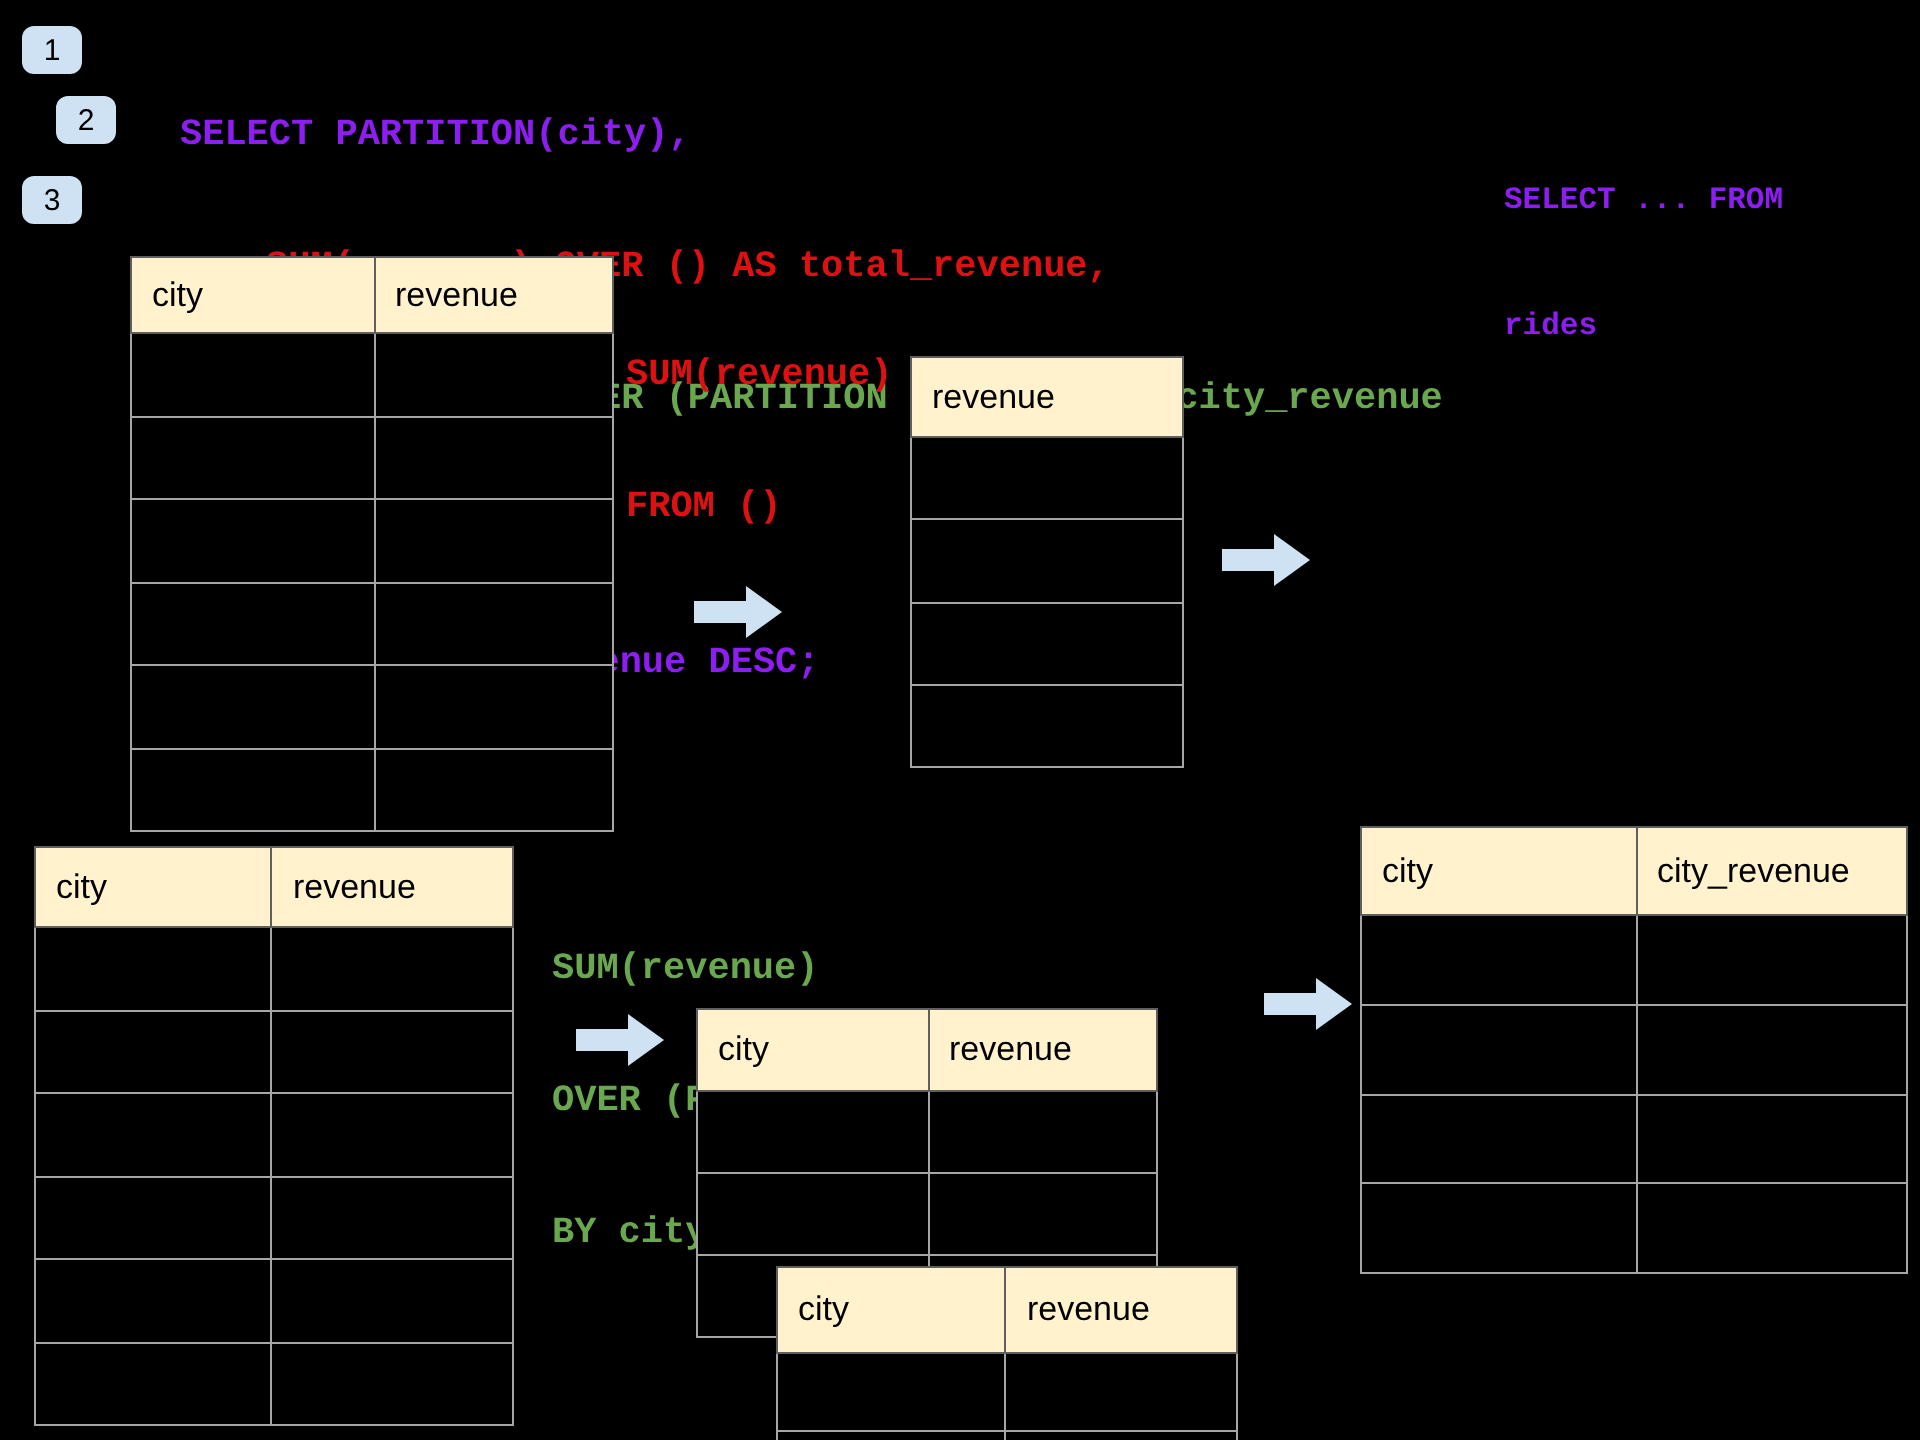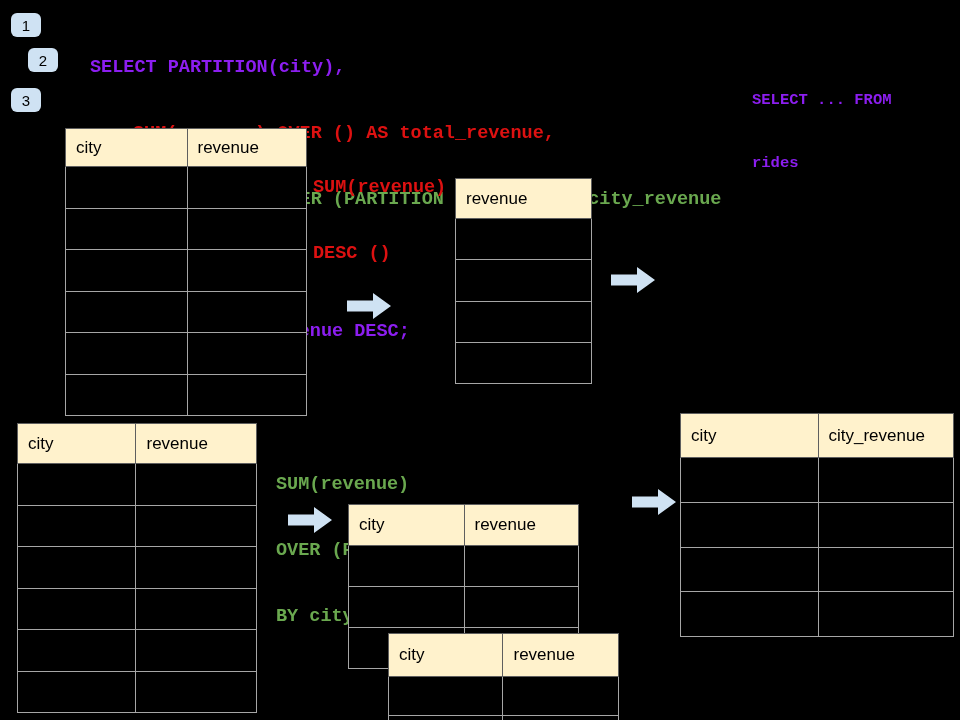--- a/index.html
+++ b/index.html
@@ -76,21 +76,21 @@
     <span class="ln c-purple ind-from">ORDER by city_revenue DESC;</span>
   </div>
 
   <div class="snippet">
     <span class="ln" style="display:block">SELECT ... FROM</span>
     <span class="ln" style="display:block">rides</span>
   </div>
 
   <div class="annot annot-total">
     <span style="display:block">SUM(revenue)</span>
-    <span style="display:block">DESC ()</span>
+    <span style="display:block">FROM ()</span>
   </div>
 
   <div class="annot annot-part">
     <span style="display:block">SUM(revenue)</span>
     <span style="display:block">OVER (PARTITION</span>
     <span style="display:block">BY city)</span>
   </div>
 
   <table class="tbl" style="left:65px;top:128px;width:242px;">
     <colgroup>

